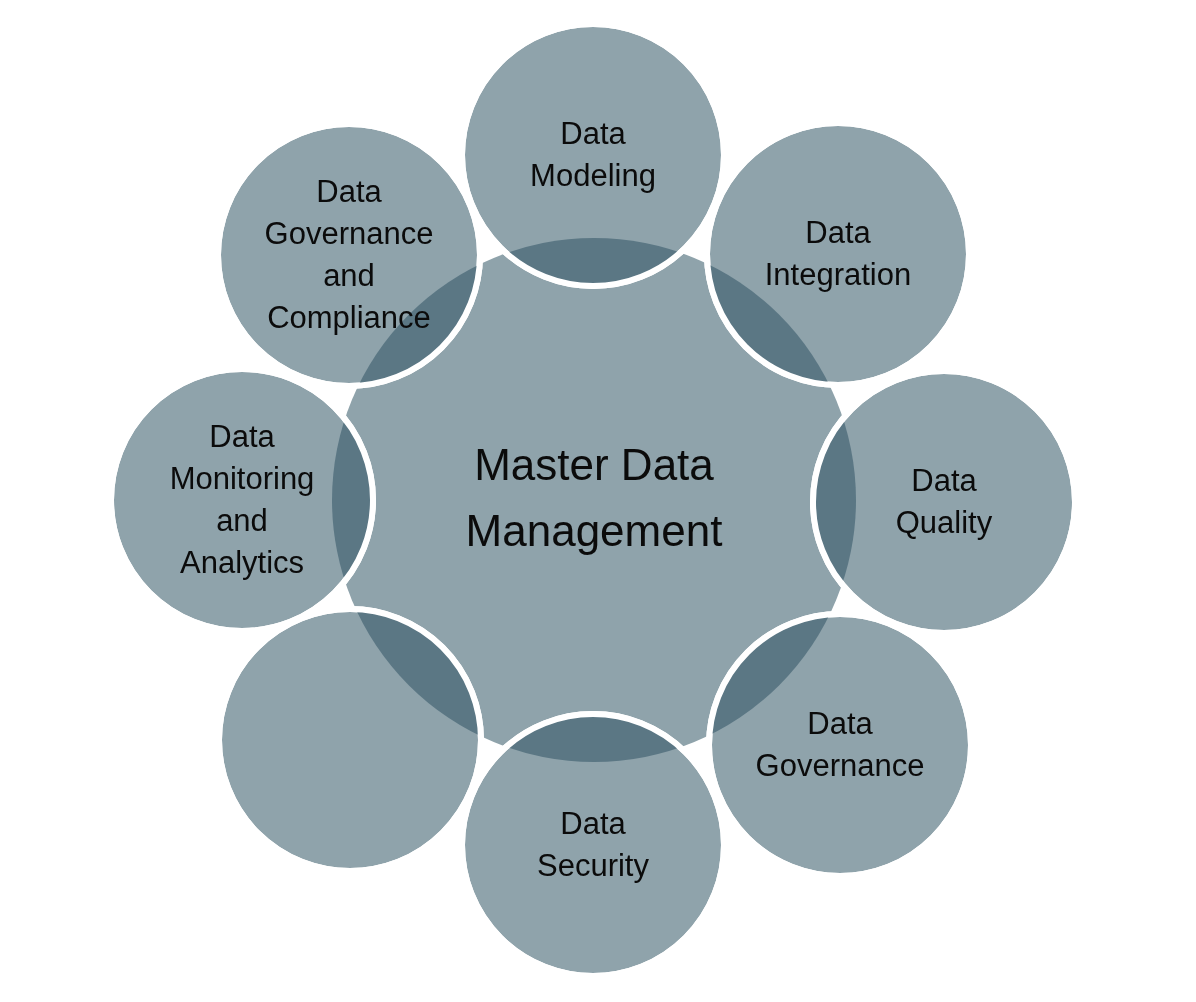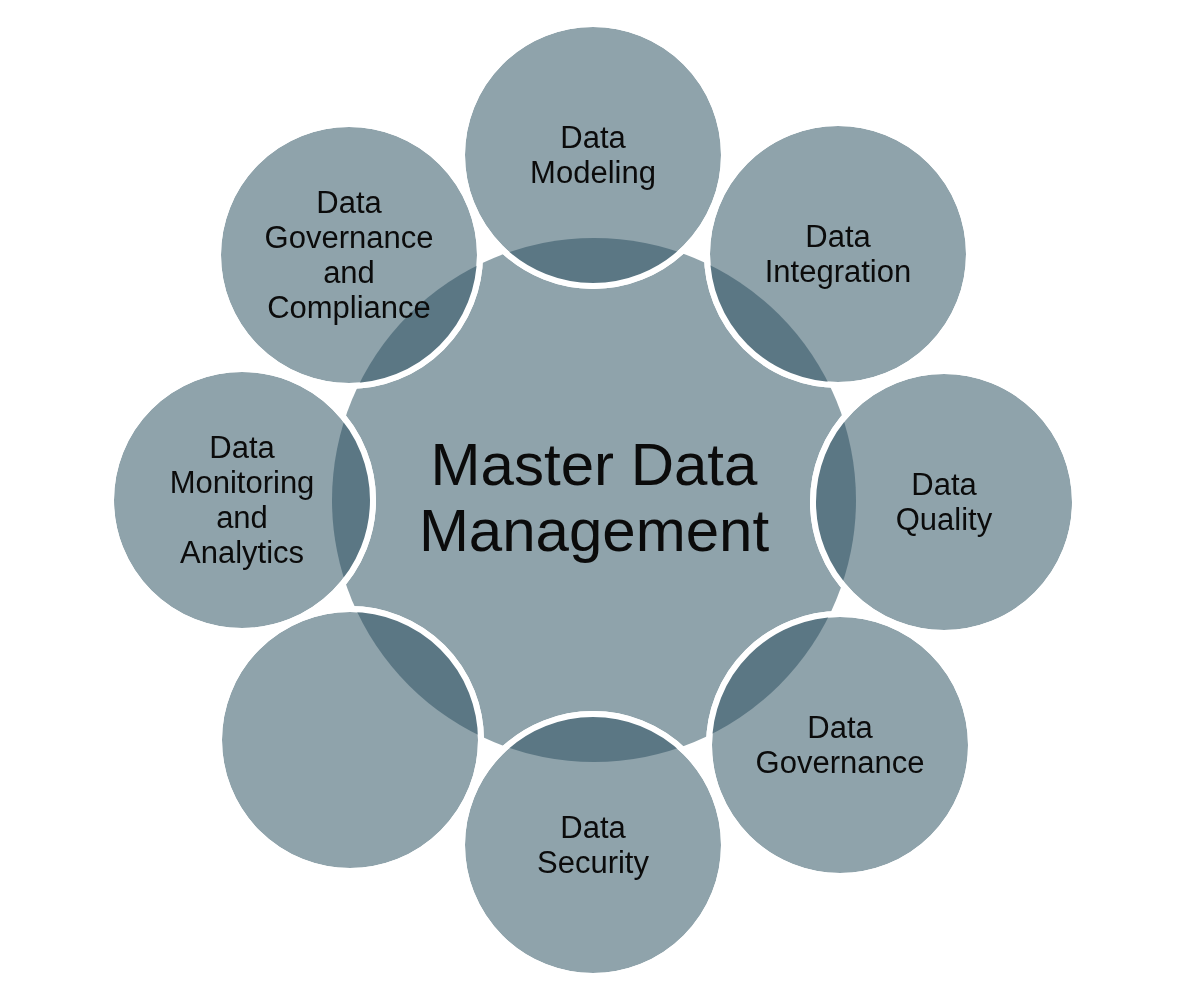--- a/index.html
+++ b/index.html
@@ -29,24 +29,24 @@
     position: absolute;
     transform: translate(-50%, -50%);
     text-align: center;
     white-space: pre-line;
     color: var(--text, #0b0b0b);
     width: 280px;
     pointer-events: none;
   }
   .node-label {
     font-size: 31px;
-    line-height: 35px;
+    line-height: 42px;
   }
   .center-label {
-    font-size: 60px;
+    font-size: 44px;
     line-height: 66px;
     width: 460px;
   }
   .pos-center       { left: 594px; top: 498px; }
   .pos-top          { left: 593px; top: 155px; }
   .pos-top-right    { left: 838px; top: 254px; }
   .pos-right        { left: 944px; top: 502px; }
   .pos-bottom-right { left: 840px; top: 745px; }
   .pos-bottom       { left: 593px; top: 845px; }
   .pos-bottom-left  { left: 350px; top: 740px; }

